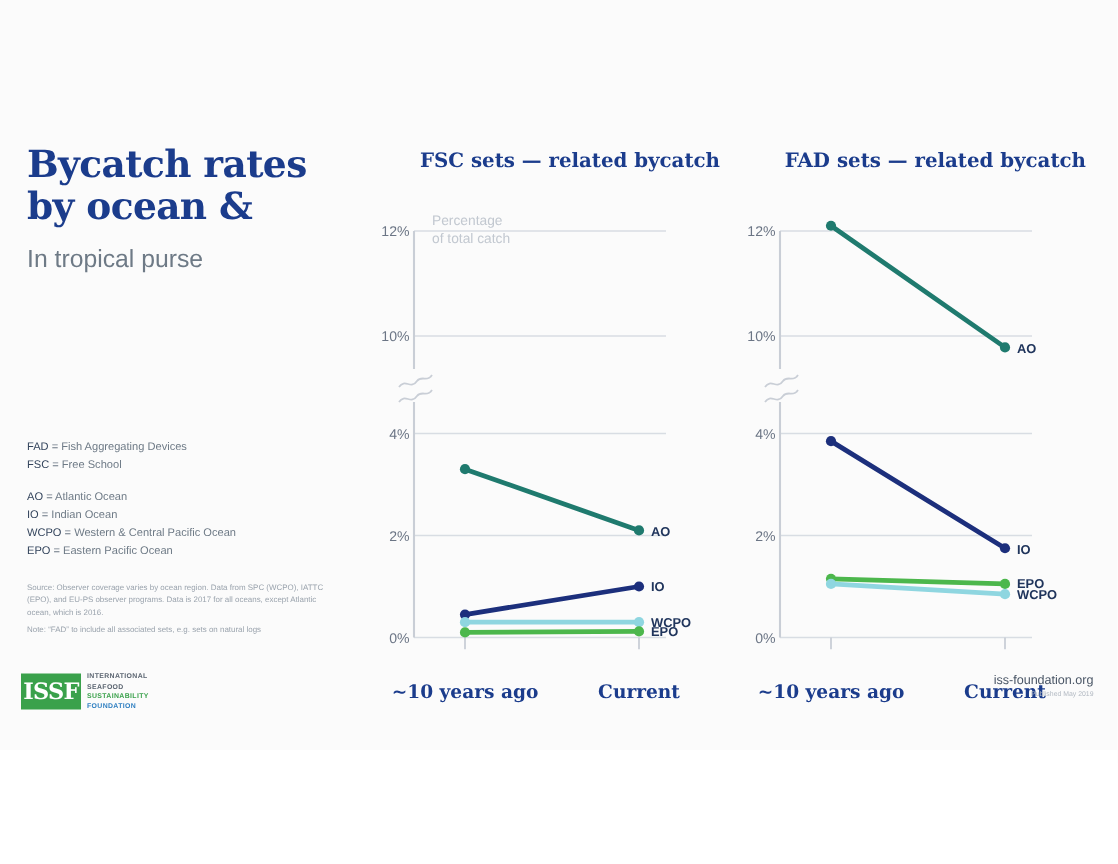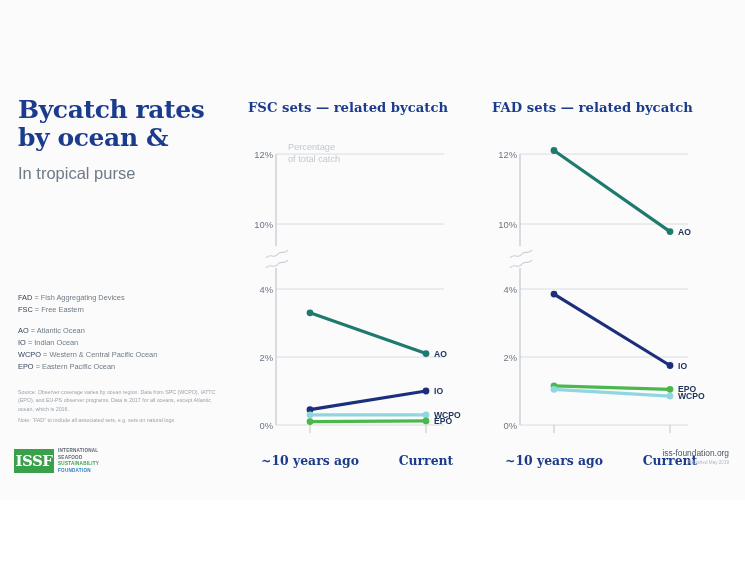--- a/index.html
+++ b/index.html
@@ -68,21 +68,21 @@
     top: 100px;
     height: 348px;
   }
   .chart.fsc { left: 248px; width: 232px; }
   .chart.fad { left: 492px; width: 232px; }
   .chart-title {
     font-family: "DejaVu Serif", "Liberation Serif", serif;
     font-weight: bold;
     font-size: 13.2px;
     color: #1b3c8c;
-    text-align: left;
+    text-align: right;
     margin-bottom: 6px;
     white-space: nowrap;
   }
   .plot {
     position: relative;
     width: 232px;
     height: 312px;
   }
   .plot svg { position: absolute; left: 0; top: 0; }
   .ytick {
@@ -195,21 +195,21 @@
   </div>
 
   <div class="defs">
     <div class="defs-group">
       <div>
         <span class="k">FAD</span>
         <span>= Fish Aggregating Devices</span>
       </div>
       <div>
         <span class="k">FSC</span>
-        <span>= Free Eastern</span>
+        <span>= Free School</span>
       </div>
     </div>
     <div class="defs-group">
       <div>
         <span class="k">AO</span>
         <span>= Atlantic Ocean</span>
       </div>
       <div>
         <span class="k">IO</span>
         <span>= Indian Ocean</span>

